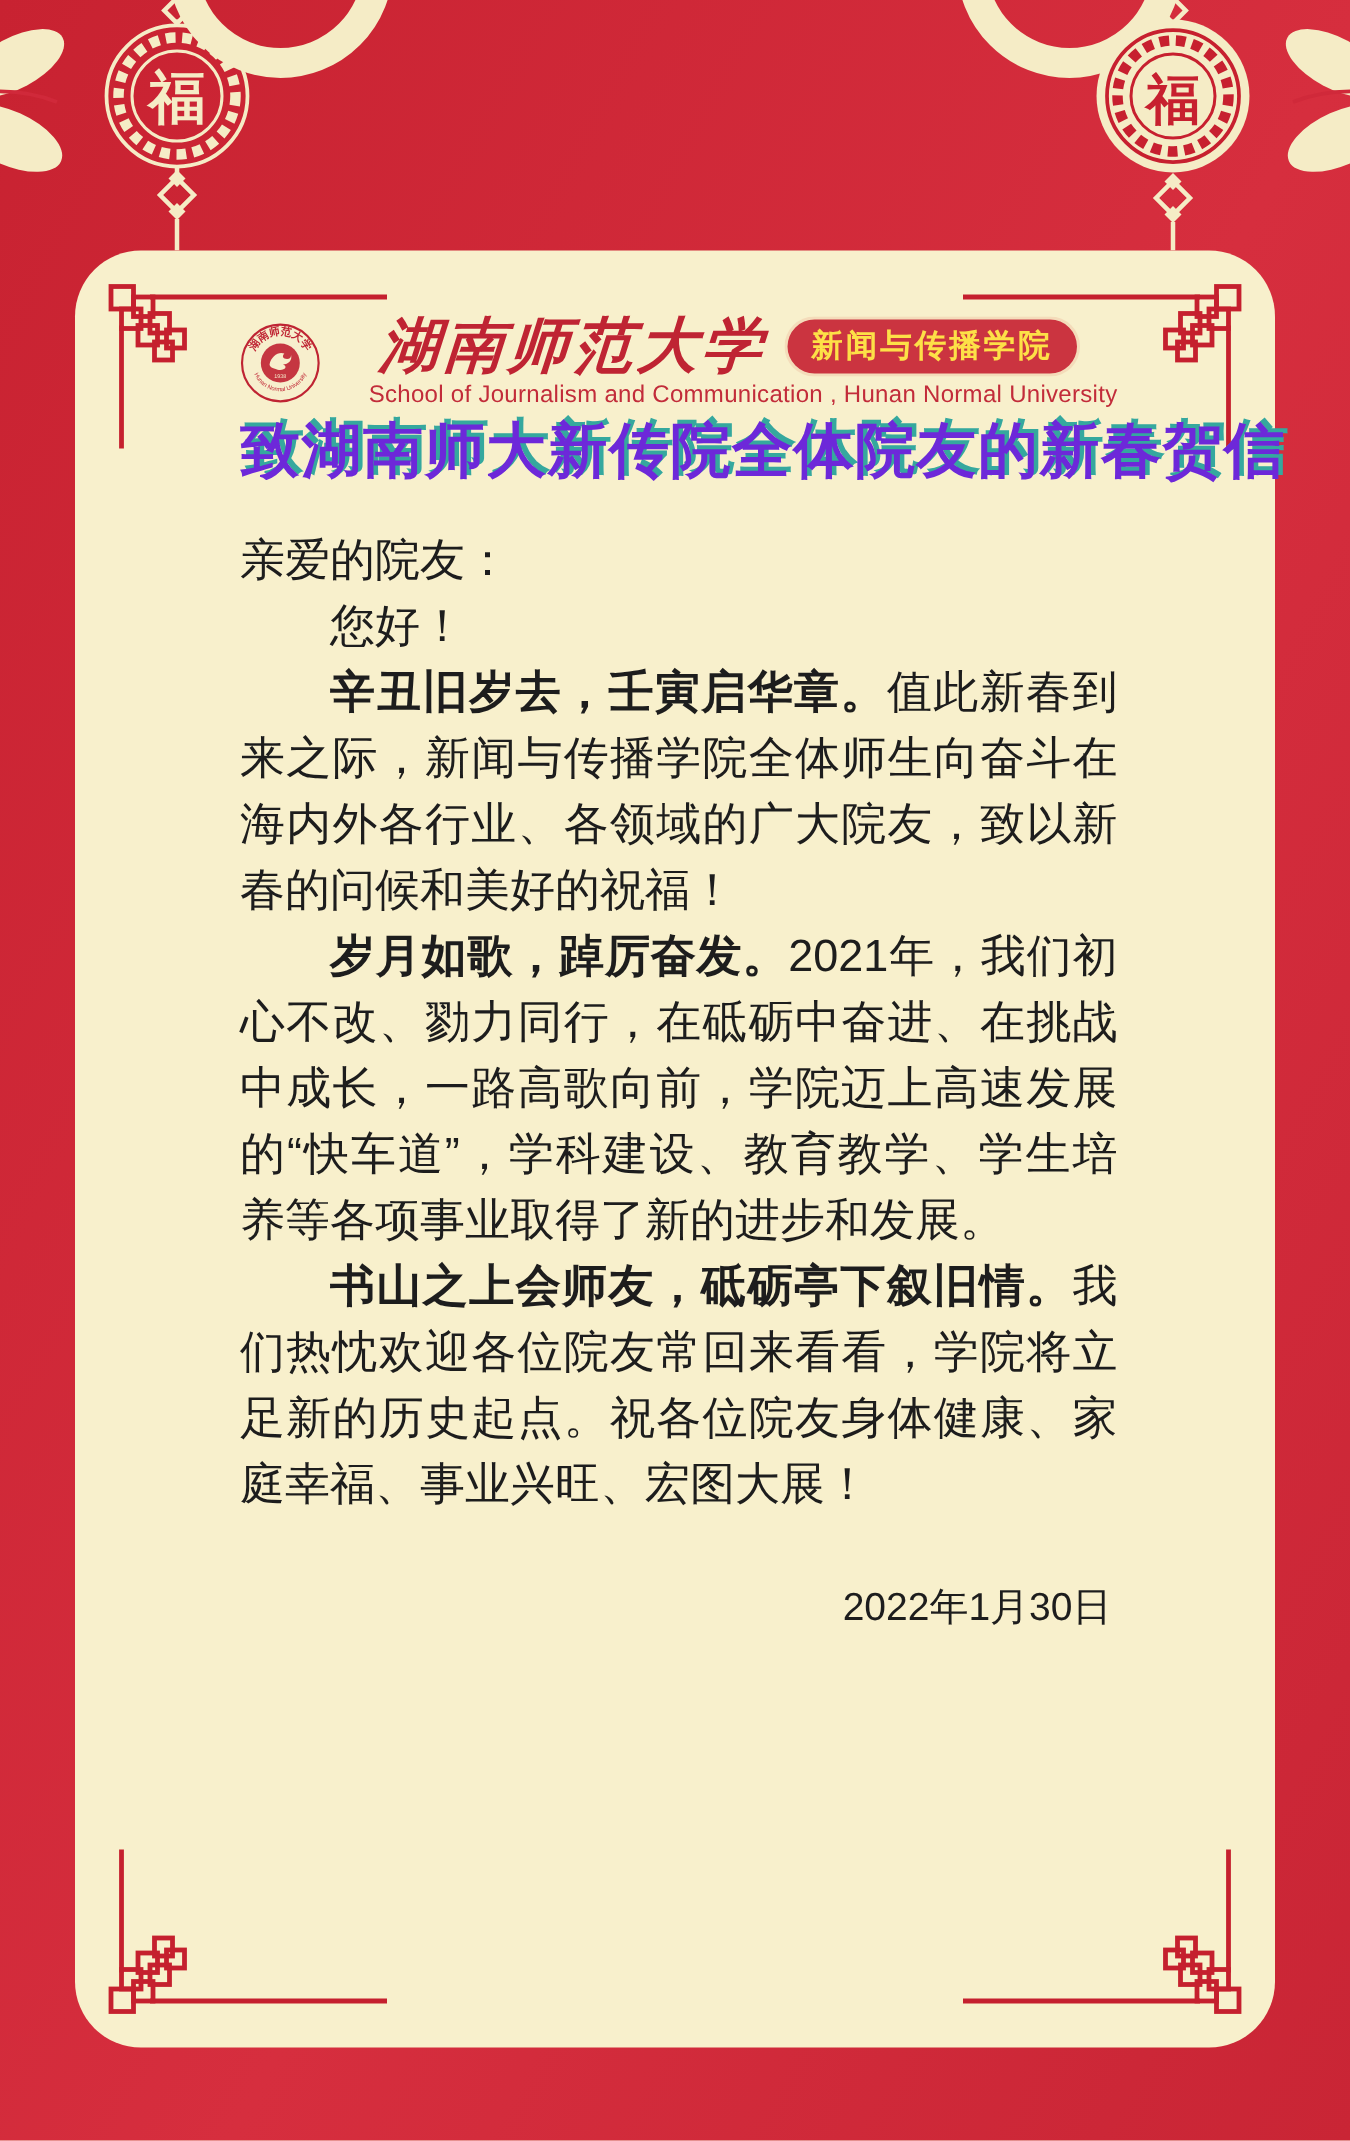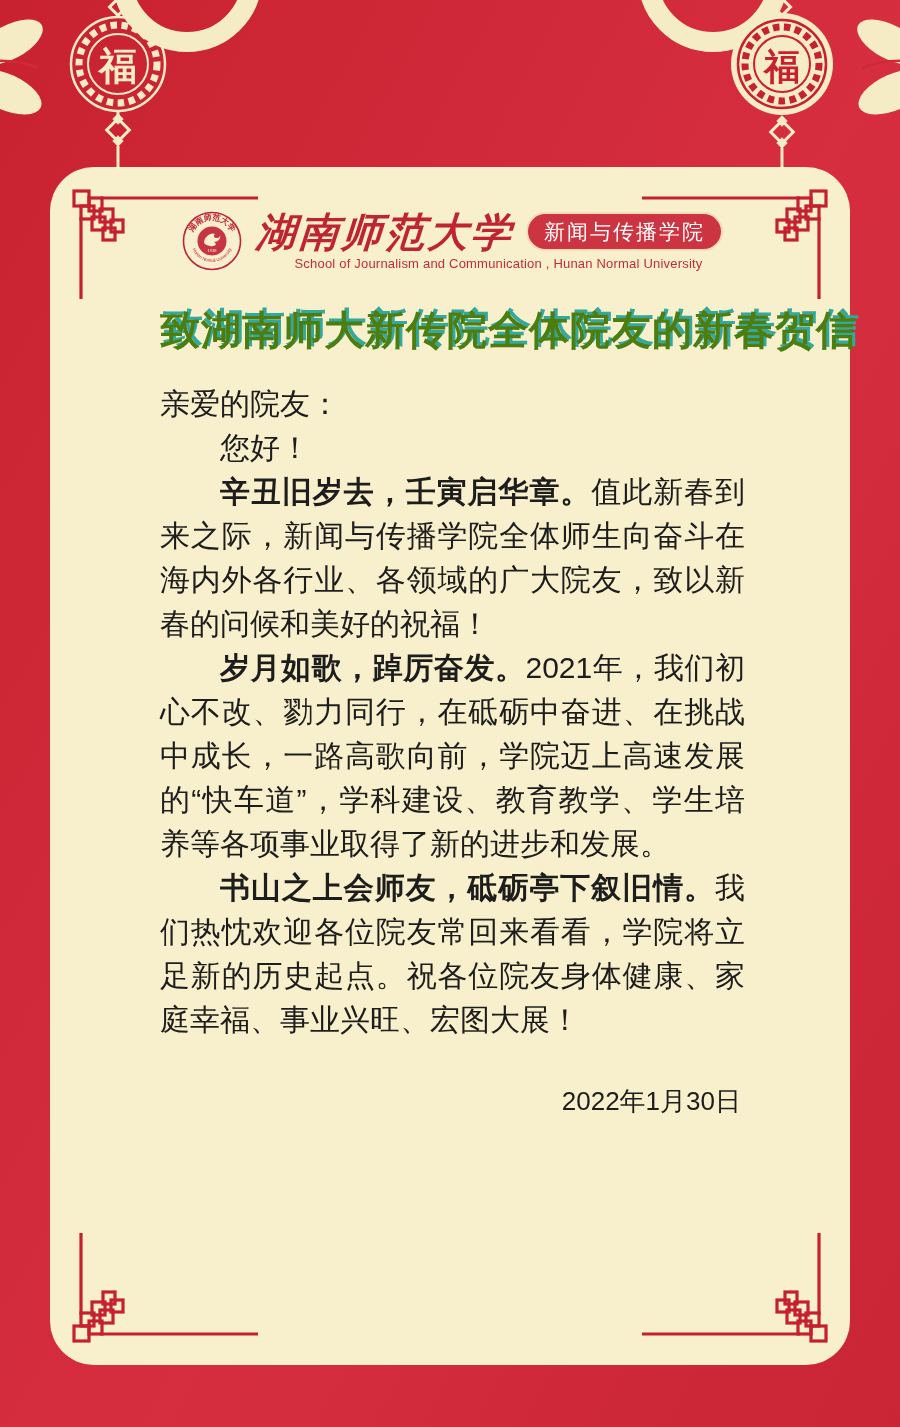--- a/index.html
+++ b/index.html
@@ -47,34 +47,34 @@
   .logo-row{display:flex;justify-content:center;align-items:center;gap:14px;}
   .logo-text-col{display:flex;flex-direction:column;align-items:center;}
   .logo-line1{display:flex;align-items:center;gap:12px;}
   .calligraphy{
     font-family:"DejaVu Serif","Liberation Serif",serif;
     font-size:40px;font-weight:bold;font-style:italic;
     color:var(--calli-red);letter-spacing:3px;transform:skewX(-4deg);
     line-height:1;white-space:nowrap;
   }
   .badge{
-    background:var(--badge-red);color:#ffffff;
+    background:var(--badge-red);color:#fde047;
     border:2px solid rgba(248,238,200,.9);border-radius:999px;
-    font-size:21px;font-weight:normal;letter-spacing:2px;
+    font-size:21px;font-weight:bold;letter-spacing:2px;
     padding:5px 16px;line-height:1.2;white-space:nowrap;
   }
   .english-line{
-    margin-top:4px;color:#c22c3a;font-size:13px;letter-spacing:.2px;
+    margin-top:4px;color:#c22c3a;font-size:16px;letter-spacing:.2px;
     white-space:nowrap;
     margin-left:18px;
   }
   
   .main-title{
-    margin-top:32px;text-align:left;
-    font-size:40px;font-weight:900;color:#4d7c0f;
+    text-align:left;
+    font-size:40px;font-weight:900;color:#6d28d9;
     letter-spacing:1px;white-space:nowrap;
     text-shadow:3px -3px 0 var(--teal-shadow);
   }
   
   .letter{
     margin-top:24px;font-size:30px;color:var(--text-dark);
     line-height:44px;text-align:justify;
   }
   .letter p{margin:0;}
   .indent{text-indent:2em;}

